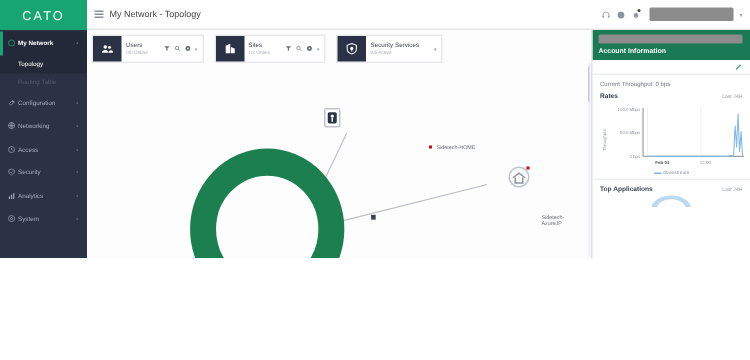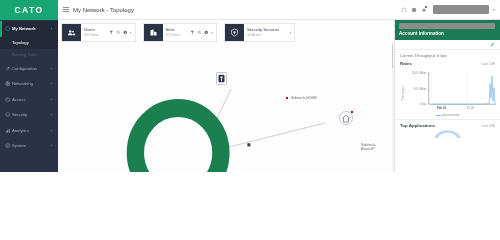--- a/index.html
+++ b/index.html
@@ -10,21 +10,21 @@
     font-size: 4px;
     color: #444;
   }
   .app { display: flex; width: 500px; height: 172px; position: relative; }
 
   
   .sidebar { width: 58px; height: 172px; background: #2b3245; flex: 0 0 58px; }
   .logo {
     height: 20px; background: #17a673; color: #fff;
     display: flex; align-items: center; justify-content: center;
-    letter-spacing: 1.4px; font-size: 8.5px; font-weight: 700;
+    letter-spacing: 1.4px; font-size: 8.5px; font-weight: 400;
   }
   .nav { padding-top: 1px; }
   .nav-item {
     display: flex; align-items: center; height: 15.5px;
     padding: 0 4px; color: #a6adbd; font-size: 4.2px; position: relative;
   }
   .nav-item.active { background: #232939; color: #ffffff; font-weight: 700; }
   .nav-item.active::before {
     content: ""; position: absolute; left: 0; top: 0; bottom: 0;
     width: 1.5px; background: #17a673;

